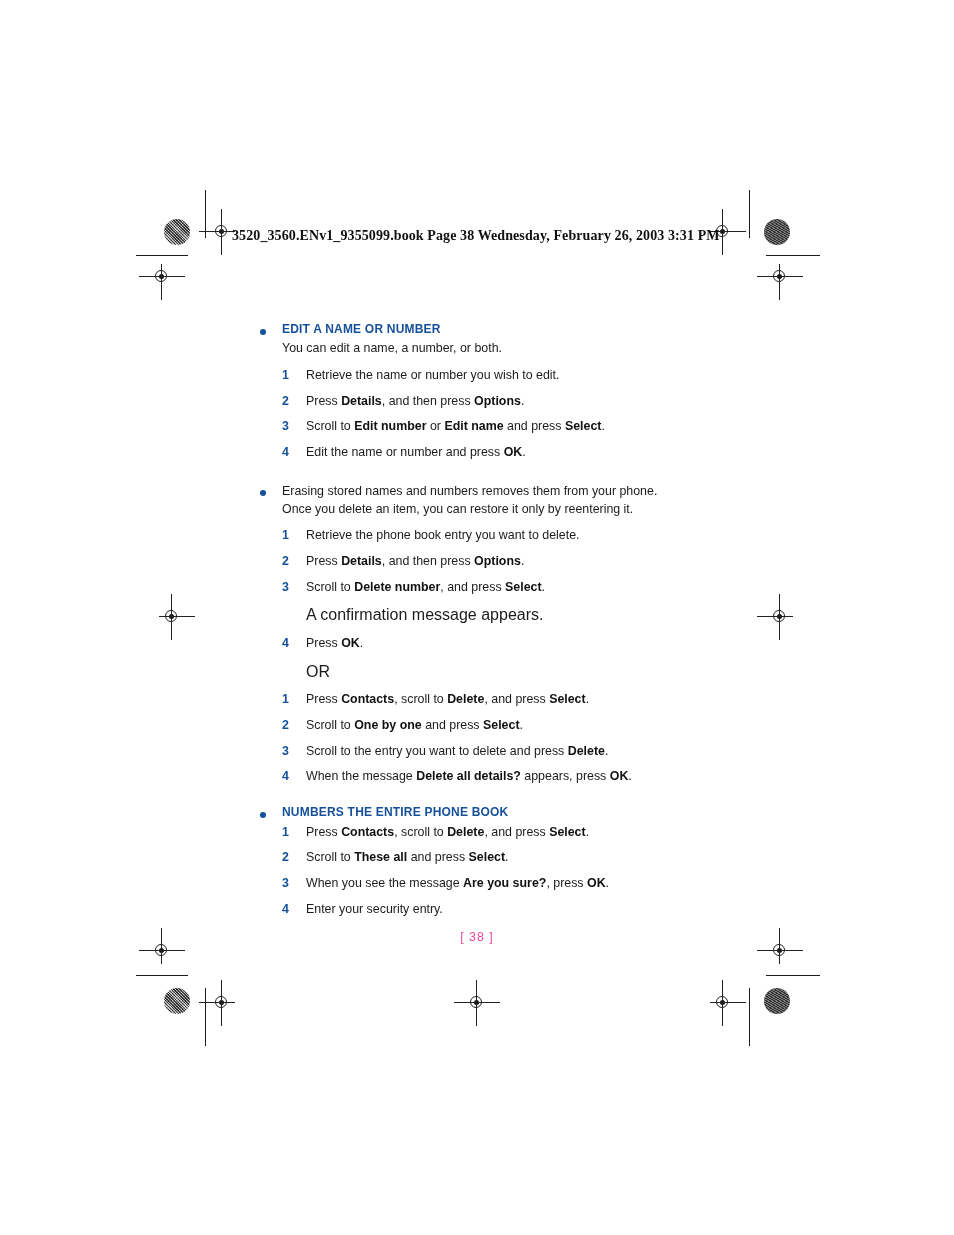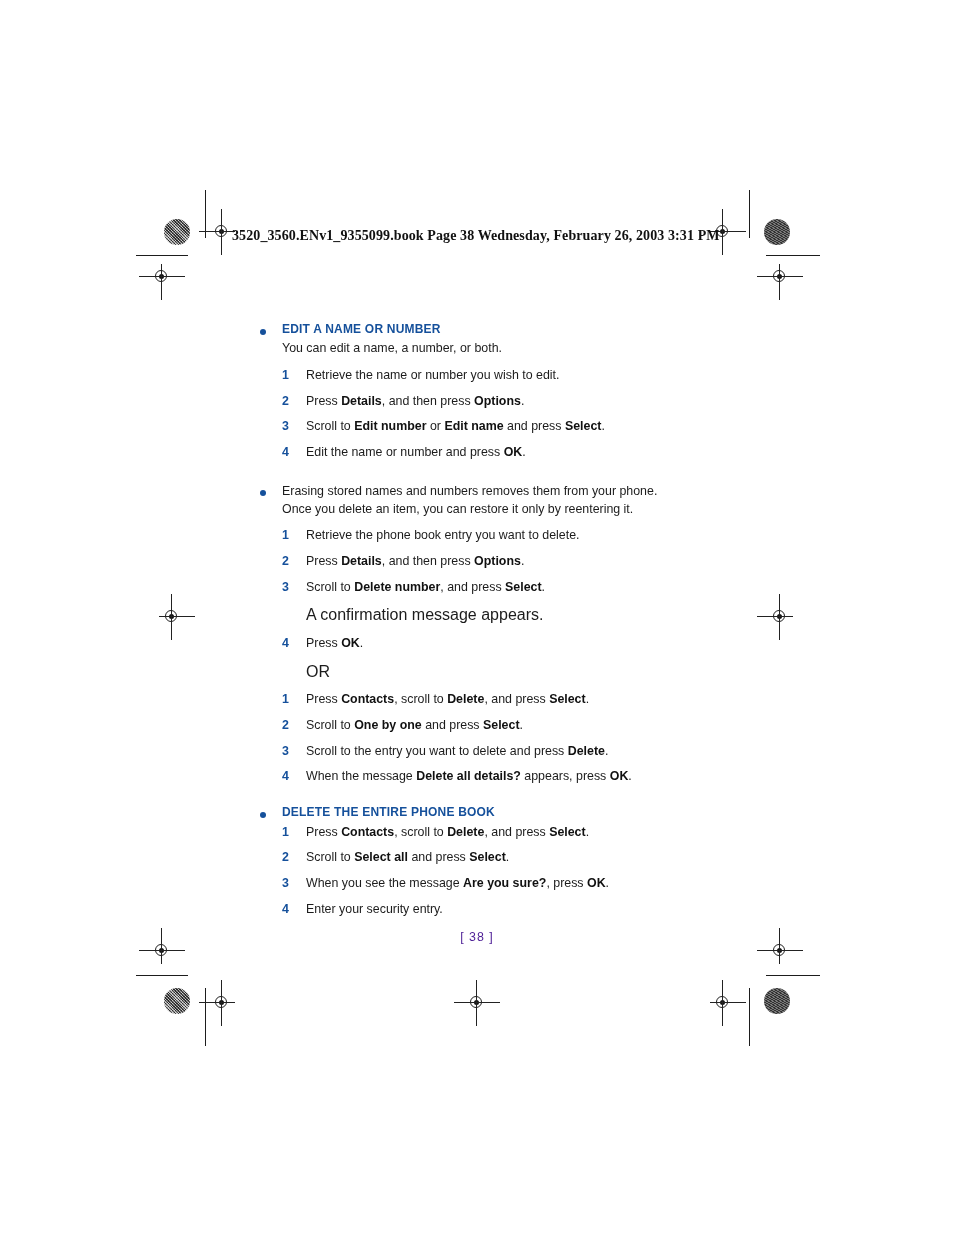--- a/index.html
+++ b/index.html
@@ -161,21 +161,21 @@
   }
   .steps b, .intro b, .note b { font-weight: bold; color: #111; }
 
   .page-number {
     position: absolute;
     left: 0;
     top: 0;
     width: 954px;
     text-align: center;
     font-size: 12.4px;
-    color: #4c1d95;
+    color: #ec4899;
     letter-spacing: 1px;
   }
 </style>
 </head>
 <body>
 
 <div>
 
   <div class="hatch-circle" style="left:164px; top:219px;"></div>
   <div class="rule v" style="left:205px; top:190px; height:48px;"></div>
@@ -285,23 +285,23 @@
         <li class="note">A confirmation message appears.</li>
         <li class="step"><span class="num">4</span><span>Press <b>OK</b>.</span></li>
         <li class="note">OR</li>
         <li class="step"><span class="num">1</span><span>Press <b>Contacts</b>, scroll to <b>Delete</b>, and press <b>Select</b>.</span></li>
         <li class="step"><span class="num">2</span><span>Scroll to <b>One by one</b> and press <b>Select</b>.</span></li>
         <li class="step"><span class="num">3</span><span>Scroll to the entry you want to delete and press <b>Delete</b>.</span></li>
         <li class="step"><span class="num">4</span><span>When the message <b>Delete all details?</b> appears, press <b>OK</b>.</span></li>
       </ol>
     </div>
     <div class="section">
-      <h2 class="section-heading"><span class="bullet"></span><span>DELETE THE ENTIRE PHONE BOOK</span></h2>
+      <h2 class="section-heading"><span class="bullet"></span><span>NUMBERS THE ENTIRE PHONE BOOK</span></h2>
       <ol class="steps">
         <li class="step"><span class="num">1</span><span>Press <b>Contacts</b>, scroll to <b>Delete</b>, and press <b>Select</b>.</span></li>
-        <li class="step"><span class="num">2</span><span>Scroll to <b>Select all</b> and press <b>Select</b>.</span></li>
+        <li class="step"><span class="num">2</span><span>Scroll to <b>These all</b> and press <b>Select</b>.</span></li>
         <li class="step"><span class="num">3</span><span>When you see the message <b>Are you sure?</b>, press <b>OK</b>.</span></li>
         <li class="step"><span class="num">4</span><span>Enter your security entry.</span></li>
       </ol>
     </div>
   </div>
 
 <div class="page-number" style="top:930px;">[ 38 ]</div>
 
 </body></html>

